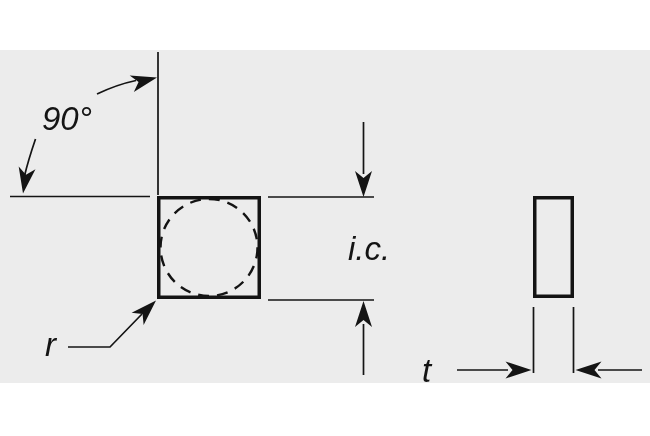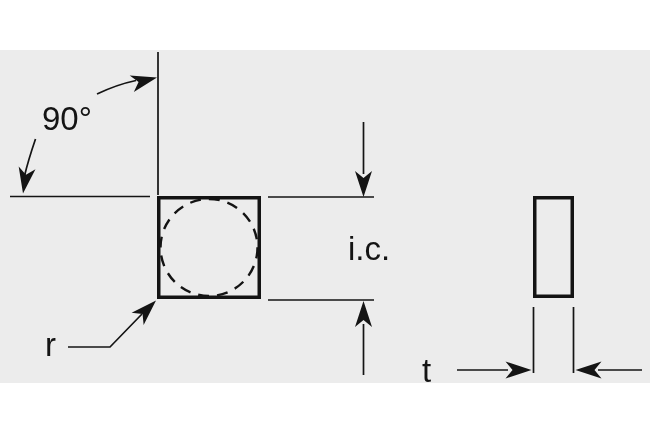--- a/index.html
+++ b/index.html
@@ -9,20 +9,21 @@
     height: 436px;
     background: var(--page, #ffffff);
     font-family: "Liberation Sans", sans-serif;
     overflow: hidden;
   }
   .page {
     position: relative;
     width: 650px;
     height: 352px;
     background: var(--page, #ffffff);
+    font-style: italic;
   }
   svg { display: block; }
   .canvas-band { fill: var(--canvas, #ececec); }
   .thin  { stroke: var(--line, #141414); stroke-width: 1.7; fill: none; }
   .thick { stroke: var(--line, #141414); stroke-width: 3.5; fill: none; }
   .dashed {
     stroke: var(--line, #141414);
     stroke-width: 2.4;
     fill: none;
     stroke-dasharray: 11 8;

